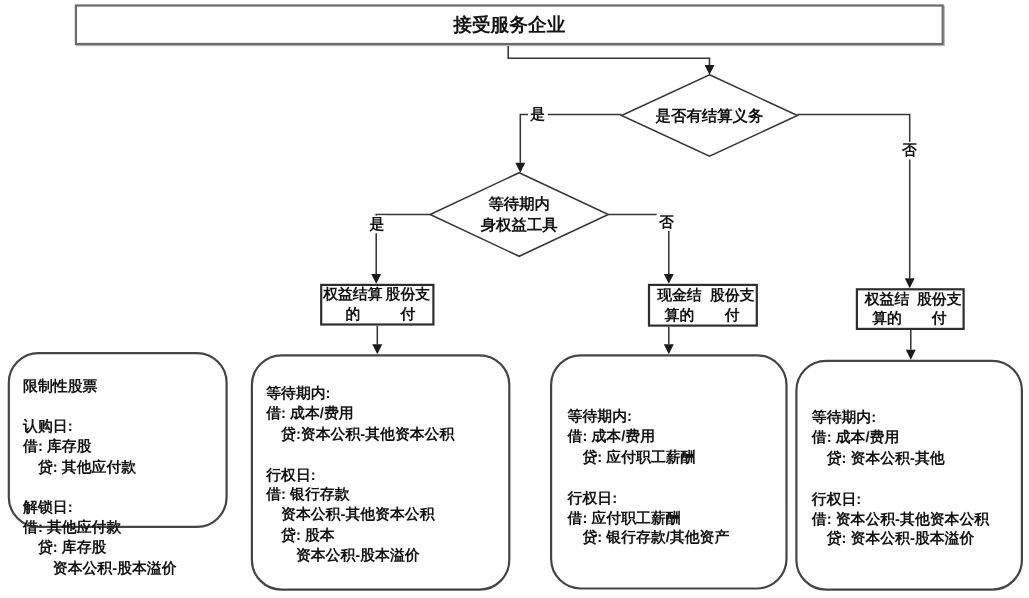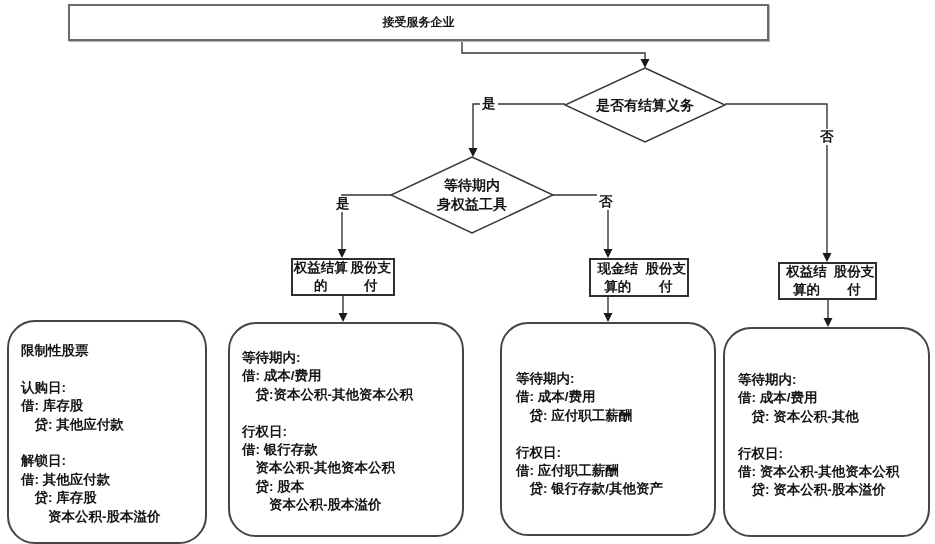--- a/index.html
+++ b/index.html
@@ -9,22 +9,22 @@
     overflow:hidden;
   }
   svg.layer { position:absolute; left:0; top:0; }
 
   .node {
     position:absolute; box-sizing:border-box; background:#ffffff;
     display:flex; align-items:center; justify-content:center;
     text-align:center;
   }
   .top-box {
-    left:68px; top:4px; width:701px; height:37px;
-    border:2px solid #6a6a6a; font-size:12px;
+    left:68px; top:4px; width:790px; height:37px;
+    border:2px solid #6a6a6a; font-size:17px;
     box-shadow:1px 1px 0 #b5b5b5;
   }
   .rect-node {
     border:2px solid #2e2e2e; font-size:13.5px; line-height:18px;
     flex-direction:row;
   }
   #boxA { left:291px; top:258px; width:104px; height:38px; }
   #boxB { left:589px; top:258px; width:100px; height:39px; }
   #boxC { left:778px; top:262px; width:99px;  height:38px; }
 
@@ -43,21 +43,21 @@
   #yes1 { left:480px; top:96px;  }
   #no1  { left:818px; top:129px; }
   #yes2 { left:334px; top:196px; }
   #no2  { left:597px; top:194px; }
 
   .card {
     position:absolute; box-sizing:border-box; background:#ffffff;
     border:2px solid #454545; border-radius:28px; font-size:13.5px;
   }
   .card-line { white-space:pre; line-height:18.4px; min-height:18.4px; }
-  #card1 { left:7px;   top:320px; width:200px; height:224px; padding:20px 8px 0 12px; }
+  #card1 { left:7px;   top:320px; width:200px; height:160px; padding:20px 8px 0 12px; }
   #card2 { left:228px; top:322px; width:236px; height:215px; padding:25px 6px 0 12px; }
   #card3 { left:500px; top:322px; width:216px; height:214px; padding:46px 6px 0 14px; }
   #card4 { left:723px; top:327px; width:207px; height:210px; padding:42px 4px 0 13px; }
 </style>
 </head>
 <body>
 
 <div class="stage">
 
   <svg class="layer" width="935" height="544" viewBox="0 0 935 544">

